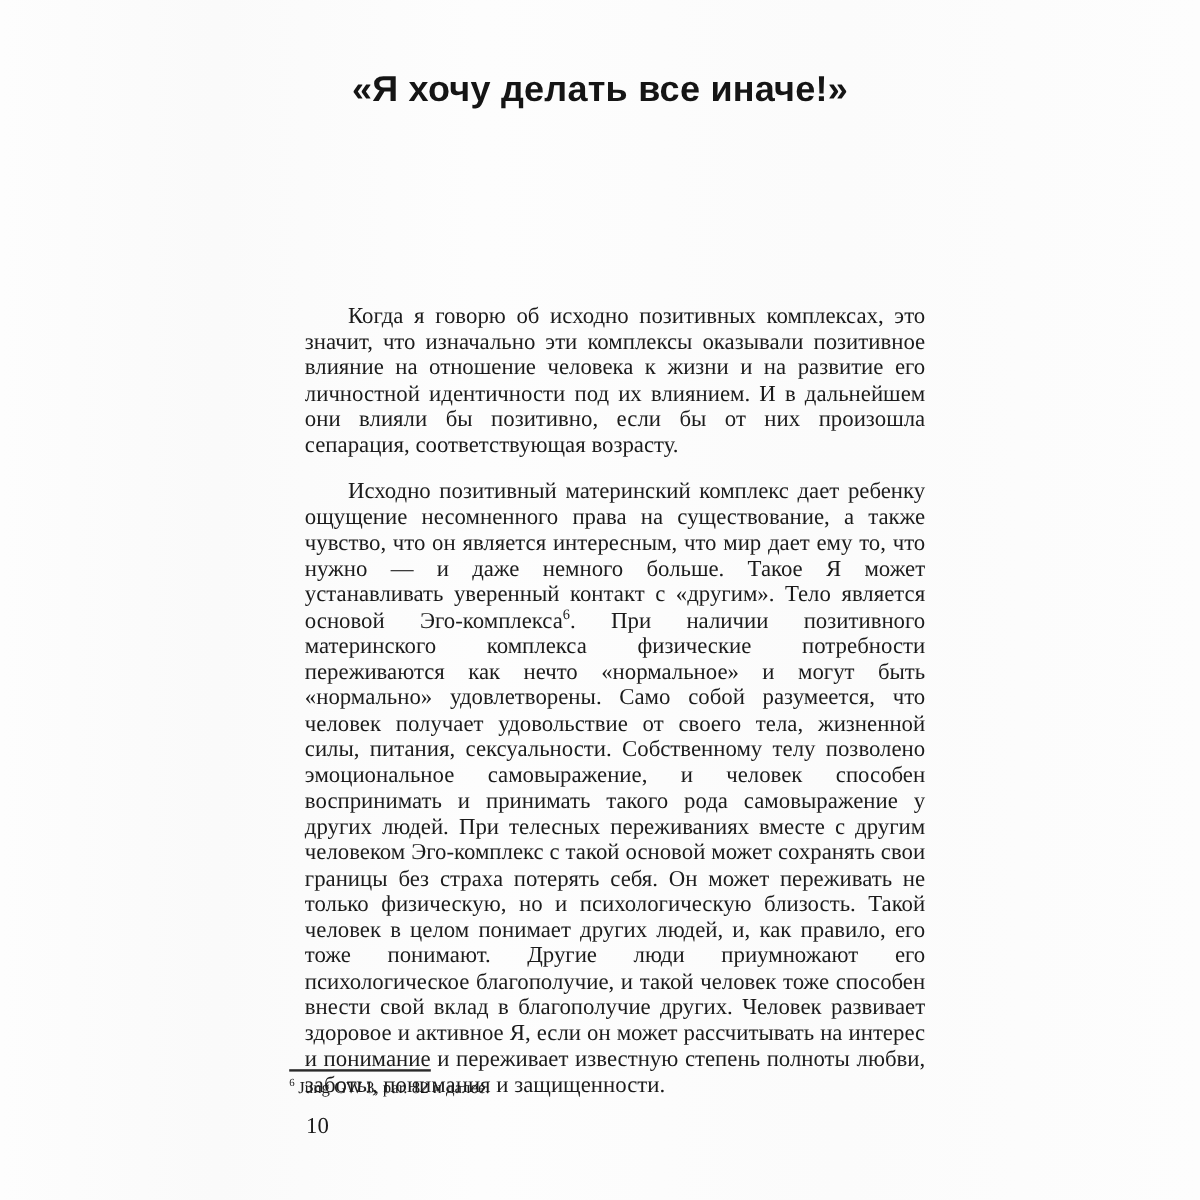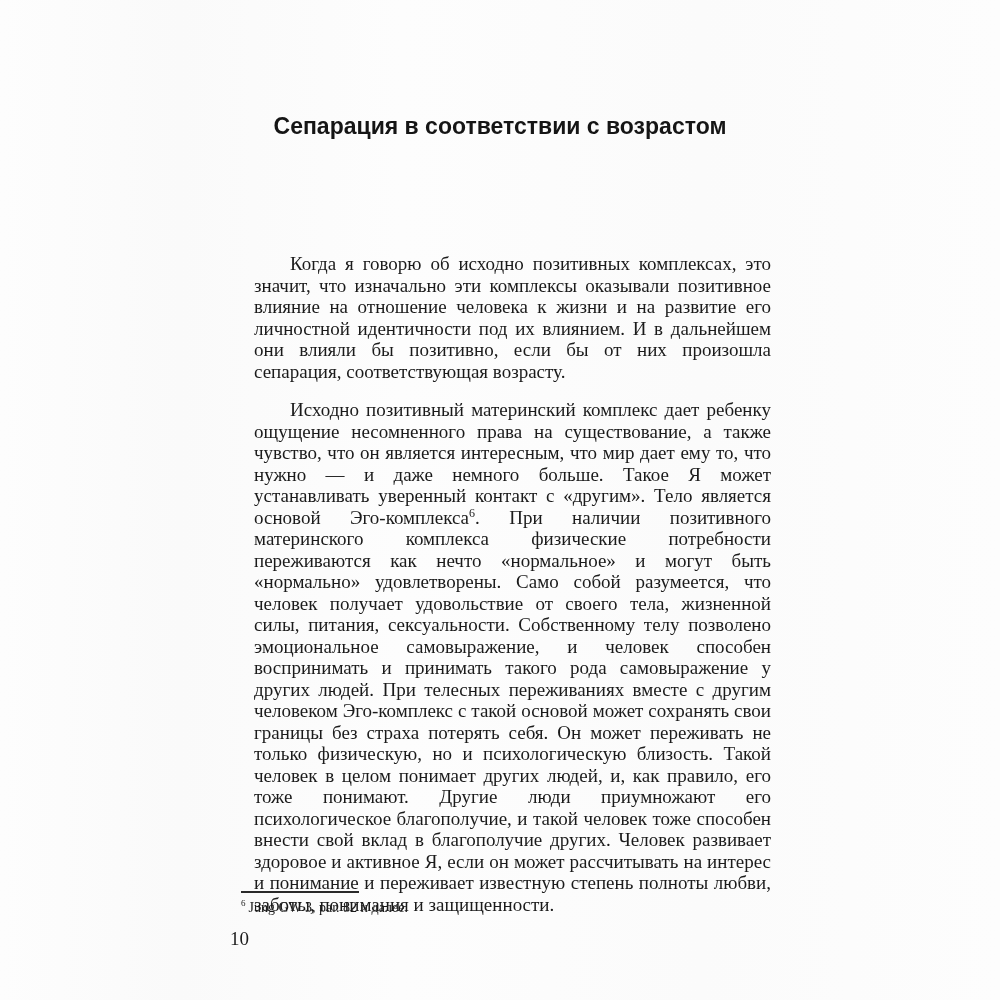--- a/index.html
+++ b/index.html
@@ -77,33 +77,33 @@
     font-size: 14px;
     line-height: 17px;
     color: #1b1b1b;
   }
   .footnote-marker {
     font-size: 9px;
     margin-right: 3px;
   }
   .page-number {
     position: absolute;
-    left: 230px;
+    left: 255px;
     top: 928px;
     font-size: 19px;
     color: #1b1b1b;
   }
 </style>
 </head>
 <body>
 
 <div class="page">
 
+  <h1 class="chapter-title">«Я хочу делать все иначе!»</h1>
 
-  <h2 class="chapter-subtitle">Сепарация в соответствии с возрастом</h2>
 
   <div class="body-text">
     <p>Когда я говорю об исходно позитивных комплексах, это значит, что изначально эти комплексы оказывали позитивное влияние на отношение человека к жизни и на развитие его личностной идентичности под их влиянием. И в дальнейшем они влияли бы позитивно, если бы от них произошла сепарация, соответствующая возрасту.</p>
     <p><span>Исходно позитивный материнский комплекс дает ребенку ощущение несомненного права на существование, а также чувство, что он является интересным, что мир дает ему то, что нужно — и даже немного больше. Такое Я может устанавливать уверенный контакт с «другим». Тело является основой Эго-комплекса</span><sup class="footnote-ref-sup">6</sup><span>. При наличии позитивного материнского комплекса физические потребности переживаются как нечто «нормальное» и могут быть «нормально» удовлетворены. Само собой разумеется, что человек получает удовольствие от своего тела, жизненной силы, питания, сексуальности. Собственному телу позволено эмоциональное самовыражение, и человек способен воспринимать и принимать такого рода самовыражение у других людей. При телесных переживаниях вместе с другим человеком Эго-комплекс с такой основой может сохранять свои границы без страха потерять себя. Он может переживать не только физическую, но и психологическую близость. Такой человек в целом понимает других людей, и, как правило, его тоже понимают. Другие люди приумножают его психологическое благополучие, и такой человек тоже способен внести свой вклад в благополучие других. Человек развивает здоровое и активное Я, если он может рассчитывать на интерес и понимание и переживает известную степень полноты любви, заботы, понимания и защищенности.</span></p>
   </div>
 
   <div class="footnote-rule"></div>
 
   <div class="footnote"><sup class="footnote-marker">6</sup><span>Jung GW 3, par. 82 и далее.</span></div>
 

